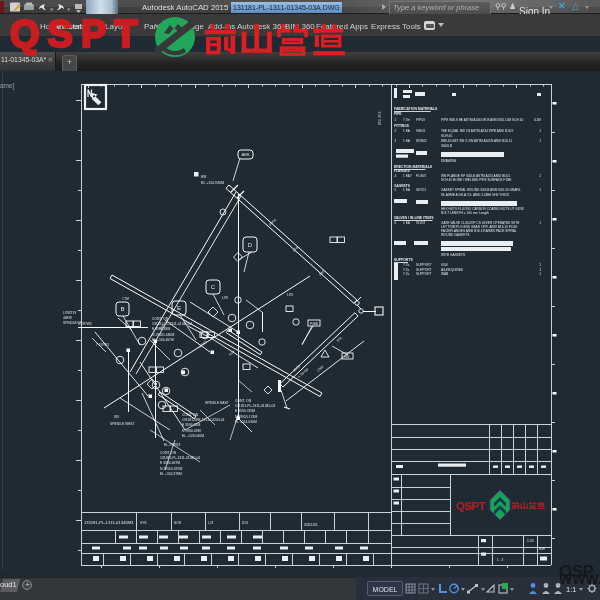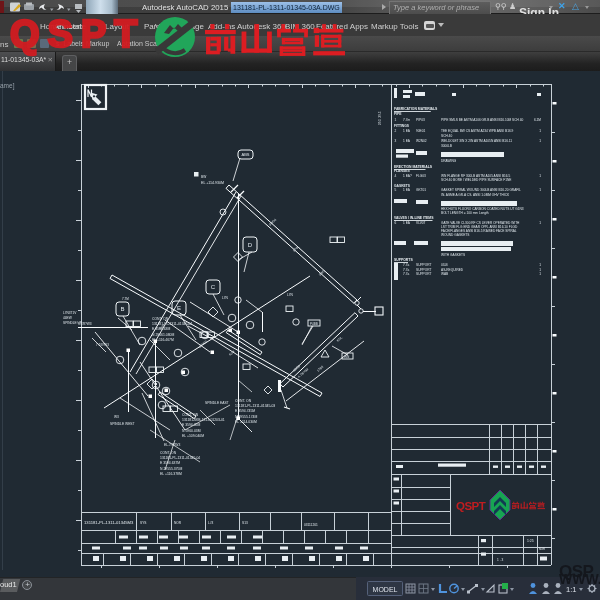--- a/index.html
+++ b/index.html
@@ -32,55 +32,47 @@
         </defs>
   </svg>
   <div class="abs" style="left:142px;top:3px;font-size:7.8px;color:#e2e2e2;white-space:nowrap;">Autodesk AutoCAD 2015</div>
   <div class="abs" style="left:231px;top:2px;height:11px;padding:1.5px 2px;font-size:7px;color:#0e2238;background:linear-gradient(#9cc0e8,#5d8cc0);white-space:nowrap;">131181-PL-1311-01345-03A.DWG</div>
   <div class="abs" style="left:382px;top:4px;width:0;height:0;border-top:3px solid transparent;border-bottom:3px solid transparent;border-left:4px solid #aaa;"></div>
   <div class="abs" style="left:389px;top:1px;width:102px;height:16px;background:linear-gradient(#5d5d5d,#4a4a4a);border:1px solid #757575;text-decoration:underline;">
     <span style="font-size:7.5px;font-style:italic;color:#b0b0b0;position:absolute;left:3px;top:1px;white-space:nowrap;">Type a keyword or phrase</span>
   </div>
   <div class="abs" style="left:495px;top:2px;font-size:8px;color:#cfcfcf;">⚲⚲</div>
   <div class="abs" style="left:509px;top:2px;color:#cfcfcf;font-size:8px;">♟</div>
-  <div class="abs" style="left:519px;top:6px;font-size:12px;color:#e0e0e0;white-space:nowrap;font-weight:bold;">Sign In</div>
+  <div class="abs" style="left:519px;top:6px;font-size:10px;color:#e0e0e0;white-space:nowrap;">Sign In</div>
   <div class="abs" style="left:549px;top:6px;width:0;height:0;border-left:2.5px solid transparent;border-right:2.5px solid transparent;border-top:3.5px solid #999;"></div>
   <div class="abs" style="left:558px;top:1px;font-size:9px;font-weight:bold;color:#3fa2e8;">✕</div>
   <div class="abs" style="left:572px;top:1px;font-size:9px;color:#4aa3e0;">△</div>
   <div class="abs" style="left:585px;top:6px;width:0;height:0;border-left:2.5px solid transparent;border-right:2.5px solid transparent;border-top:3.5px solid #999;"></div>
 </div>
 
 <div class="abs" style="left:0;top:14px;width:600px;height:22px;background:#3a3a3a;">
   <div class="abs" style="left:0;top:8px;width:600px;height:12px;font-size:8px;color:#d0d0d0;">
     <span class="abs" style="left:4px;margin-left:36px;">Home</span>
         <span class="abs" style="left:31px;margin-left:31px;">Insert</span>
         <span class="abs" style="left:54px;">Annotate</span>
         <span class="abs" style="left:105px;">Layout</span>
         <span class="abs" style="left:115px;margin-left:29px;">Parametric</span>
         <span class="abs" style="left:155px;">View</span>
         <span class="abs" style="left:175px;">Manage</span>
         <span class="abs" style="left:208px;">Add-ins</span>
         <span class="abs" style="left:237px;">Autodesk 360</span>
         <span class="abs" style="left:285px;">BIM 360</span>
         <span class="abs" style="left:316px;">Featured Apps</span>
-        <span class="abs" style="left:371px;">Markup Tools</span>
+        <span class="abs" style="left:371px;">Express Tools</span>
   </div>
   <div class="abs" style="left:424px;top:7px;width:11px;height:9px;background:#d5d5d5;border-radius:2px;"></div>
   <div class="abs" style="left:425.5px;top:9.5px;width:8px;height:4px;background:#555;border-radius:1px;"></div>
   <div class="abs" style="left:438px;top:9px;width:0;height:0;border-left:3px solid transparent;border-right:3px solid transparent;border-top:4px solid #bbb;"></div>
 </div>
 
-<div class="abs" style="left:0;top:36px;width:600px;height:16px;background:linear-gradient(#4a4a4a,#3d3d3d);border-bottom:1px solid #2a2a2a;">
-  <div class="abs" style="left:0px;top:4px;font-size:8px;color:#c8c8c8;">ns</div>
-  <div class="abs" style="left:14px;top:3px;width:9px;height:9px;background:#6a7a4a;border-radius:1px;"></div>
-  <div class="abs" style="left:27px;top:3px;width:9px;height:9px;background:#7a6a4a;border-radius:1px;"></div>
-  <div class="abs" style="left:40px;top:3px;width:9px;height:9px;background:#5a6a7a;border-radius:1px;"></div>
-  <div class="abs" style="left:56px;top:4px;font-size:7px;color:#c8c8c8;white-space:nowrap;">s &nbsp;Labels</div>
-  <div class="abs" style="left:86px;top:4px;font-size:7px;color:#c8c8c8;white-space:nowrap;">Markup&nbsp;&nbsp;&nbsp;&nbsp;A​​otation Scaling</div>
-</div>
 
 <div class="abs" style="left:0;top:52px;width:600px;height:19px;background:linear-gradient(#3f3f3f,#232323 60%,#1c1c1c);">
   <div class="abs" style="left:0;top:0;width:56px;height:19px;background:linear-gradient(#4e4f51,#303133);border-right:1px solid #1a1a1a;">
     <span style="position:absolute;left:1px;top:4px;font-size:6.8px;color:#dcdcdc;white-space:nowrap;">11-01345-03A*</span>
     <span style="position:absolute;right:2px;top:4px;font-size:6.5px;color:#9a9a9a;">✕</span>
   </div>
   <div class="abs" style="left:62px;top:3px;width:15px;height:16px;background:#454647;border:1px solid #5e5f61;border-bottom:none;border-radius:3px 3px 0 0;">
     <span style="position:absolute;left:4px;top:1px;font-size:8.5px;color:#c5c5c5;">+</span>
   </div>
 </div>

